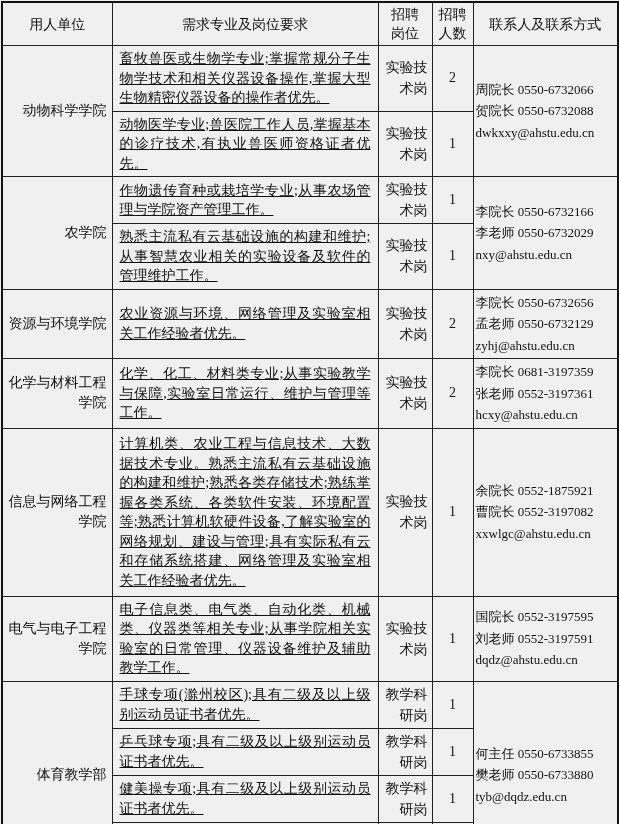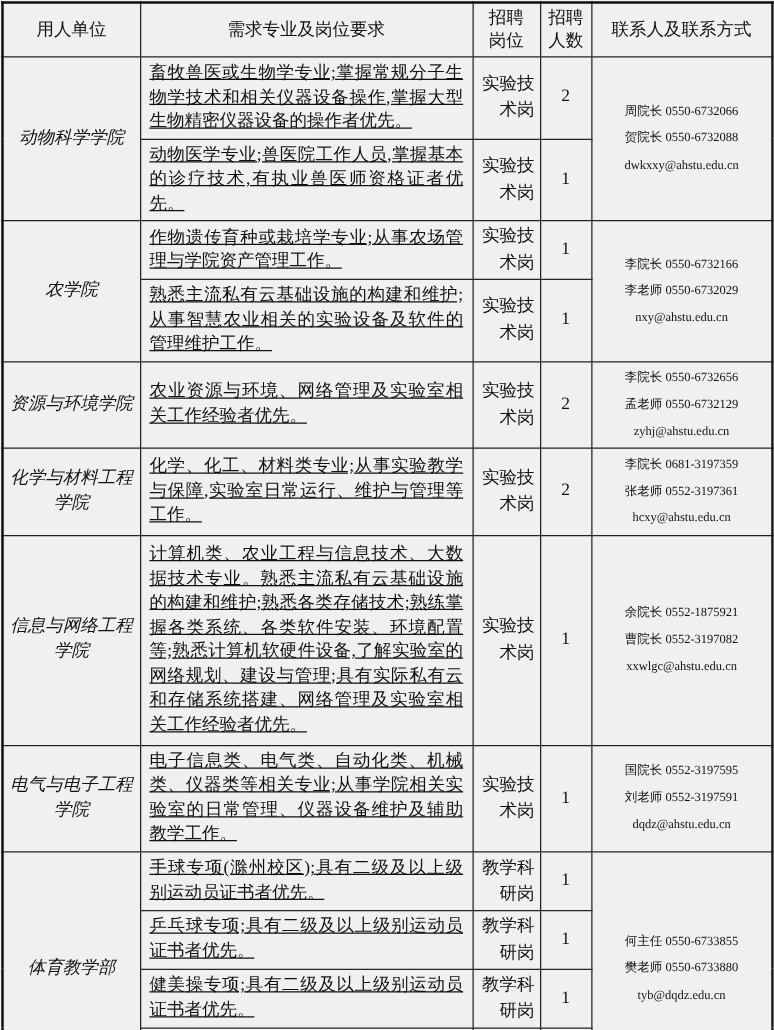--- a/index.html
+++ b/index.html
@@ -28,44 +28,42 @@
     word-break: break-all;
   }
   th.hcell {
     text-align: center;
     line-height: 19px;
     padding: 2px 4px;
   }
   th.hcell-narrow3 { padding: 2px 12px; }
   th.hcell-narrow2 { padding: 2px 6px; }
   td.dept {
-    text-align: center;
+    text-align: right;
     line-height: 20px;
     padding: 2px 5px;
-    font-style: italic;
   }
   td.req {
     text-align: justify;
     line-height: 19.5px;
     padding: 3px 7px;
     vertical-align: middle;
     text-decoration: underline;
   }
   td.post {
     text-align: right;
     line-height: 21px;
     padding: 2px 4px;
   }
   td.count {
     text-align: center;
     padding: 2px 4px;
   }
   td.contact {
-    text-align: center;
-    font-size: 10px;
+    font-size: 13px;
     line-height: 21.5px;
     padding: 2px 2px;
   }
 </style>
 </head>
 <body>
 
 <table class="recruit">
   <colgroup>
     <col style="width:110px">

